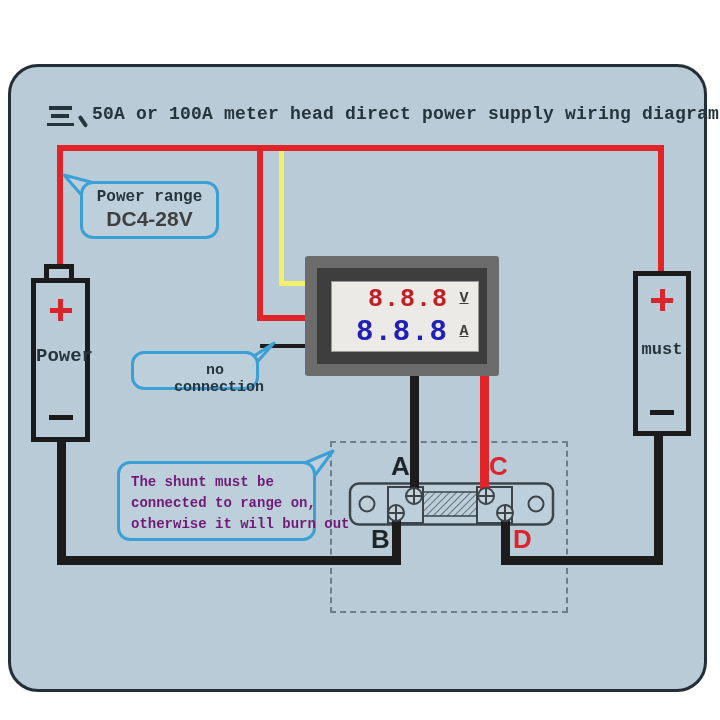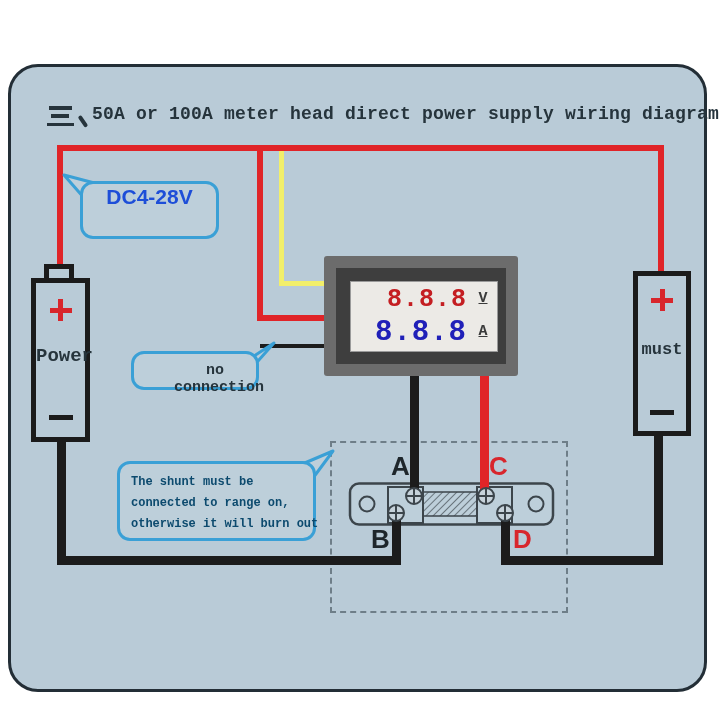--- a/index.html
+++ b/index.html
@@ -26,21 +26,21 @@
 
   
   .comp-box { position:absolute; border:5px solid #1b1b1b; background:#b9cbd7; }
   .plus-sym { position:absolute; left:50%; transform:translateX(-50%); width:22px; height:22px; }
   .plus-sym .pb-h { position:absolute; left:0; top:8.5px; width:22px; height:5px; background:#d8262c; }
   .plus-sym .pb-v { position:absolute; top:0; left:8.5px; width:5px; height:22px; background:#d8262c; }
   .minus-sym { position:absolute; left:50%; transform:translateX(-50%); width:24px; height:5px; background:#1b1b1b; }
   .comp-label { position:absolute; width:100%; text-align:center; font-weight:bold; color:#26343c; }
 
   
-  .meter { position:absolute; left:324px; top:256px; width:194px; height:120px;
+  .meter { position:absolute; left:305px; top:256px; width:194px; height:120px;
            background:#6c6c6c; border-radius:3px; }
   .meter-bezel { position:absolute; left:12px; top:12px; right:12px; bottom:12px; background:#3e3e3e; }
   .meter-display { position:absolute; left:26px; top:25px; width:148px; height:71px;
                    background:#eceae6; border:1px solid #9a9a9a; }
   .m-row { position:absolute; left:0; width:146px; display:flex; align-items:center; }
   .m-digits { flex:1; text-align:right; font-weight:bold; letter-spacing:1px; line-height:1; padding-right:2px; }
   .volt-digits { color:#c41e22; font-size:25px; }
   .amp-digits { color:#2020b8; font-size:29px; }
   .m-unit { width:28px; text-align:center; font-size:15px; font-weight:bold; color:#3b3b3b;
             text-decoration:underline; line-height:1.1; }
@@ -52,22 +52,22 @@
   .screw .s-v { position:absolute; top:0; left:6px; width:1.6px; height:14px; background:#3c454b; }
 
   
   .dashed-box { position:absolute; left:330px; top:441px; width:238px; height:172px;
                 border:2px dashed #6e7e88; }
 
   
   .bubble { position:absolute; background:#bdcfda; border:3px solid #3aa0d6; border-radius:13px; }
   .bubble-tail { position:absolute; pointer-events:none; }
   .cb-label { font-weight:bold; color:#26343c; text-align:center; }
-  .cb-lines { padding:8px 0 0 11px; font-weight:bold; font-size:12px; line-height:21px;
-              color:#0c4a6e; white-space:nowrap; }
+  .cb-lines { padding:8px 0 0 11px; font-weight:bold; font-size:14px; line-height:21px;
+              color:#701a75; white-space:nowrap; }
 
   
   .term-label { position:absolute; font-family:"Liberation Sans","DejaVu Sans",sans-serif;
                 font-weight:bold; font-size:26px; color:#1e262b; }
   .term-red { color:#d8262c; }
 </style>
 </head>
 <body>
 
 <div class="panel"></div>
@@ -172,21 +172,22 @@
       <span class="m-digits amp-digits">8.8.8</span>
       <span class="m-unit">A</span>
     </div>
   </div>
 </div>
 
 <svg class="bubble-tail" style="left:56px; top:168px;" width="52" height="38" viewBox="0 0 52 38">
   <path d="M 46 17 L 8 7 L 29 31" fill="#bdcfda" stroke="#3aa0d6" stroke-width="3" stroke-linejoin="round"></path>
 </svg>
 <div class="bubble" style="left:80px; top:181px; width:139px; height:58px;">
-  <div class="cb-label" style="font-size:21px; margin-top:1px; color:#1d4ed8; font-family:'Liberation Sans','DejaVu Sans',sans-serif;">DC4-28V</div>
+  <div class="cb-label" style="font-size:16px; margin-top:4px;">Power range</div>
+  <div class="cb-label" style="font-size:21px; margin-top:1px; color:#404040; font-family:'Liberation Sans','DejaVu Sans',sans-serif;">DC4-28V</div>
 </div>
 
 <svg class="bubble-tail" style="left:242px; top:337px;" width="40" height="36" viewBox="0 0 40 36">
   <path d="M 12 19 L 32 6 L 9 32" fill="#bdcfda" stroke="#3aa0d6" stroke-width="3" stroke-linejoin="round"></path>
 </svg>
 <div class="bubble" style="left:131px; top:351px; width:128px; height:39px;">
   <div class="cb-label" style="font-size:15px; margin-top:8px;padding-left:40px;">no connection</div>
 </div>
 
 <svg class="bubble-tail" style="left:283px; top:444px;" width="58" height="42" viewBox="0 0 58 42">

